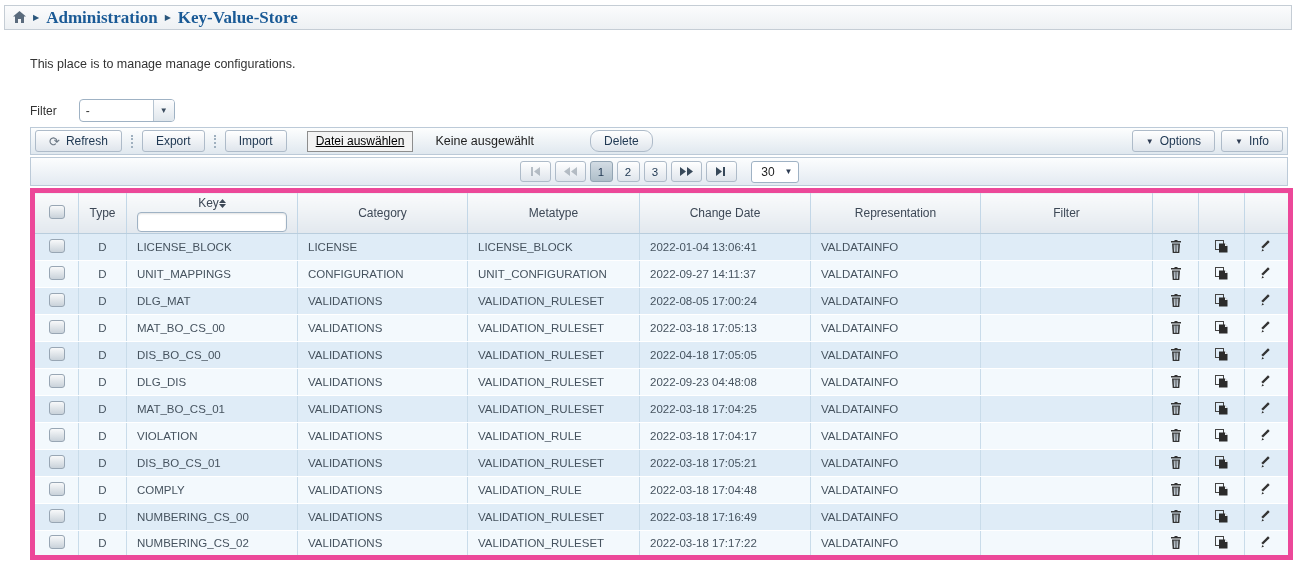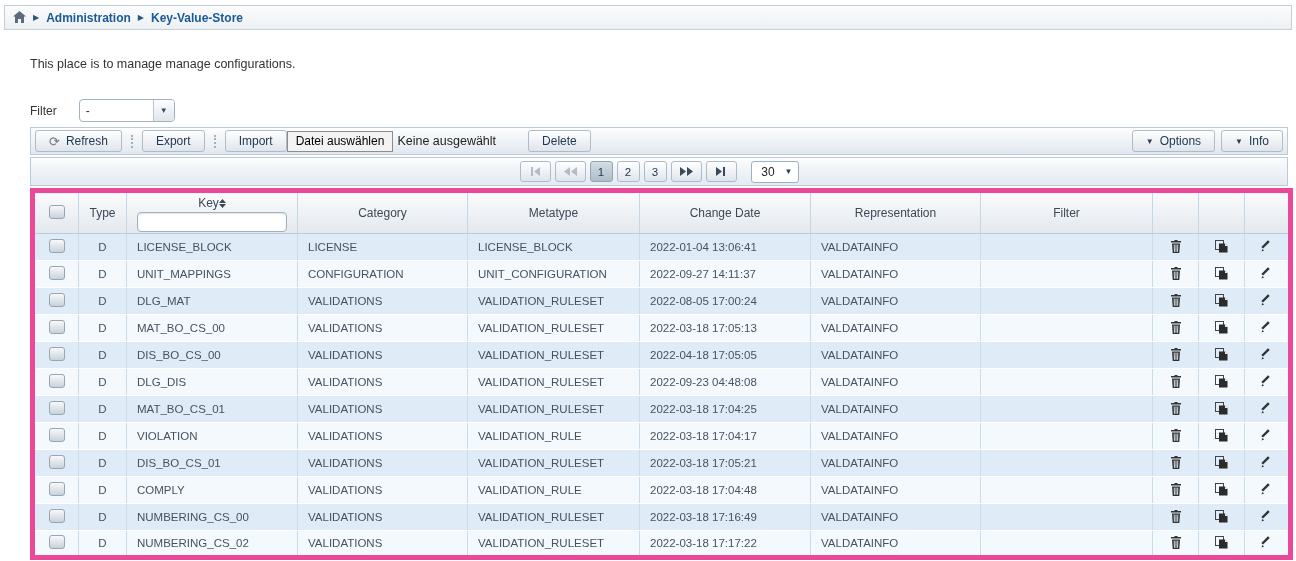--- a/index.html
+++ b/index.html
@@ -3,21 +3,21 @@
 <meta charset="utf-8">
 <style>
   * { box-sizing: border-box; margin: 0; padding: 0; }
   html, body { width: 1296px; height: 561px; overflow: hidden; background: #fff;
     font-family: "Liberation Sans", sans-serif; }
 
   
   .breadcrumb { margin: 5px 4px 0 4px; height: 25px; display: flex; align-items: center;
     background: linear-gradient(#fbfcfd, #edf0f3); border: 1px solid #c5cdd5;
     padding-left: 8px; gap: 7px; }
-  .crumb { color: #1a5a96; font-weight: bold; font-size: 12px; text-decoration: none; cursor: pointer; }
+  .crumb { color: #1a5a96; font-weight: bold; font-size: 17px; text-decoration: none; cursor: pointer; font-family: Liberation Serif, serif; }
   .crumb-sep { color: #2a567c; font-size: 8px; }
   .home-ico { display: inline-flex; margin-top: -1px; }
 
   
   .description { margin: 27px 0 0 30px; font-size: 12.5px; color: #333; }
 
   
   .filter-row { margin: 28px 0 0 30px; display: flex; align-items: center; gap: 22px; height: 23px; }
   .filter-label { font-size: 12px; color: #333; }
   .dropdown { display: flex; align-items: stretch; border: 1px solid #9fb2c4; border-radius: 4px;
@@ -29,24 +29,24 @@
   
   .toolbar { margin: 5px 8px 0 30px; width: 1258px; height: 28px;
     background: linear-gradient(#fdfefe, #e0e8ef); border: 1px solid #bccad8;
     display: flex; align-items: center; padding: 0 4px; }
   .tb-right { margin-left: auto; display: flex; gap: 6px; align-items: center; }
   .btn { display: inline-flex; align-items: center; justify-content: center; gap: 6px;
     height: 22px; padding: 0 13px; font-size: 12px; color: #223a54;
     background: linear-gradient(#ffffff, #dfe5ec); border: 1px solid #aebbc9; border-radius: 3px;
     cursor: pointer; white-space: nowrap; }
   .tb-sep { border-left: 2px dotted #9fb0bf; height: 13px; margin: 0 9px; }
-  .file-btn { height: 21px; padding: 0 8px; margin-left: 0; font-size: 12px; color: #000;
-    background: #f3f3f3; border: 1px solid #8d8d8d; cursor: pointer; display: inline-flex; align-items: center; }
-  .file-status { font-size: 12.5px; color: #222; margin-left: 4px; }
-  .delete-btn { margin-left: 32px; }
+  .file-btn { height: 21px; padding: 0 8px; margin-left: 20px; font-size: 12px; color: #000;
+    background: #f3f3f3; border: 1px solid #8d8d8d; cursor: pointer; display: inline-flex; align-items: center; text-decoration: underline; }
+  .file-status { font-size: 12.5px; color: #222; margin-left: 22px; }
+  .delete-btn { margin-left: 56px; border-radius: 9px; }
   .chev { font-size: 8px; color: #2d3b52; }
   .refresh-glyph { font-size: 13px; color: #6a7683; line-height: 1; }
 
   
   .paginator { margin: 2px 8px 0 30px; width: 1258px; height: 29px;
     background: linear-gradient(#fcfdfe, #e3eaf1); border: 1px solid #bccad8;
     display: flex; align-items: center; justify-content: center; gap: 4px; }
   .pg-btn { min-width: 31px; height: 21px; display: inline-flex; align-items: center; justify-content: center;
     font-size: 11.5px; color: #223a54; background: linear-gradient(#ffffff, #dfe5ec);
     border: 1px solid #aebbc9; border-radius: 3px; cursor: pointer; gap: 1px; }

